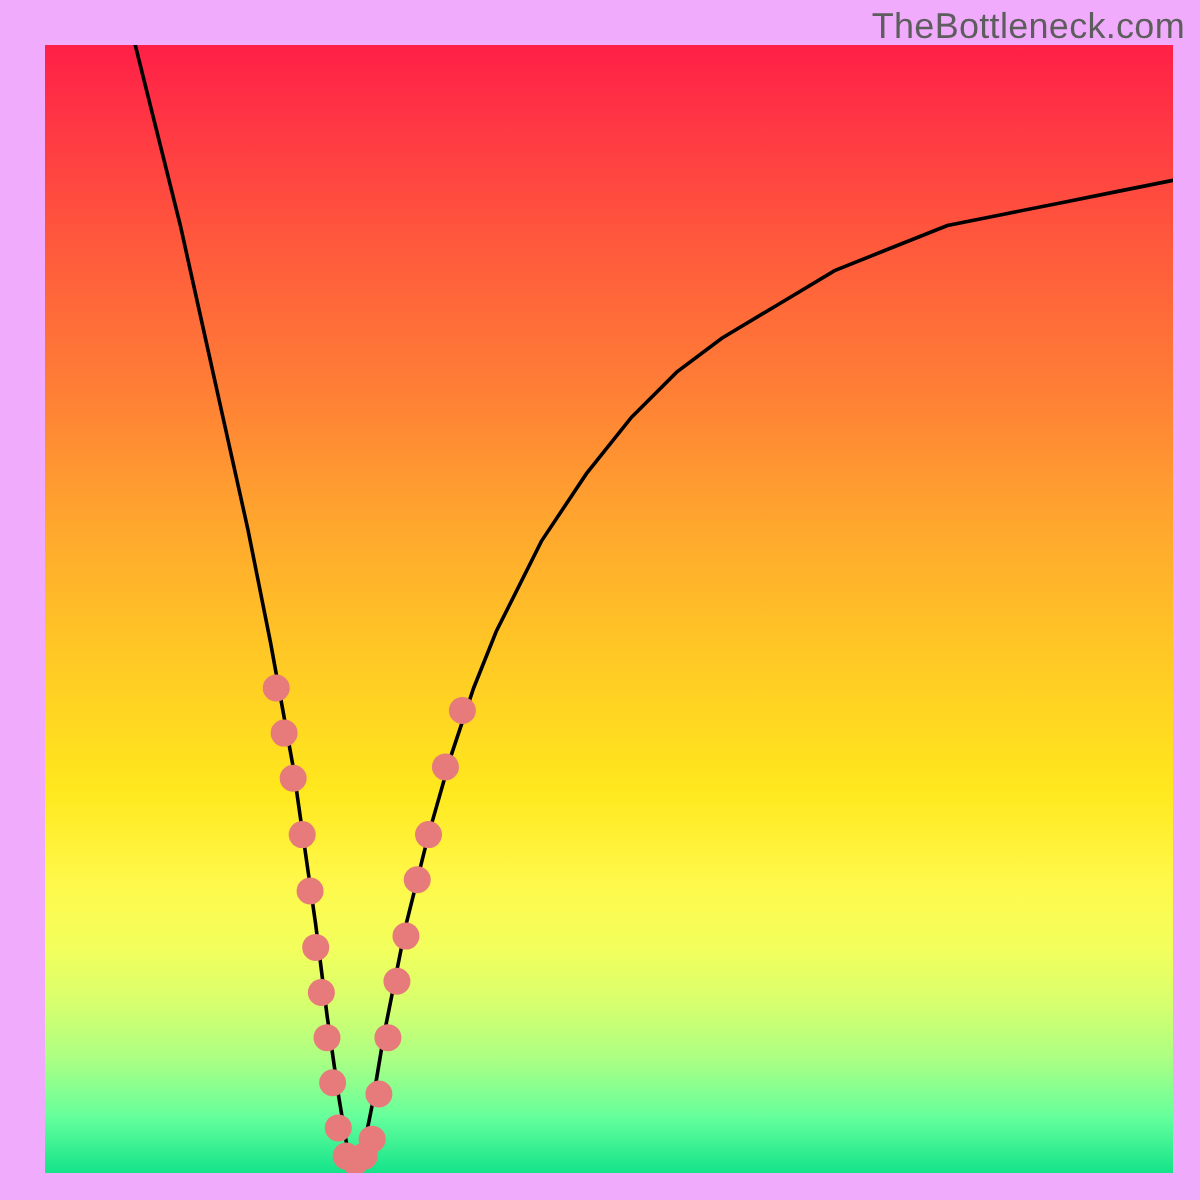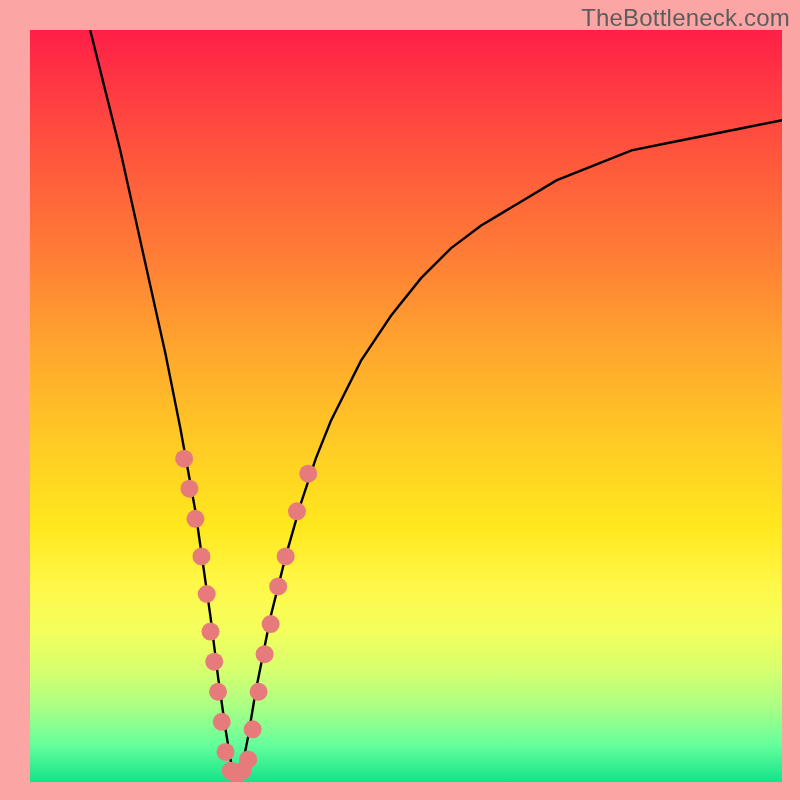--- a/index.html
+++ b/index.html
@@ -10,21 +10,21 @@
     overflow: hidden;
     background: #000;
     font-family: Arial, Helvetica, sans-serif;
   }
   .frame {
     position: absolute;
     left: 0;
     top: 0;
     width: 800px;
     height: 800px;
-    background: #fca5a5;
+    background: #f0abfc;
   }
   .plot {
     position: absolute;
     left: 30px;
     top: 30px;
     width: 752px;
     height: 752px;
     background: linear-gradient(to bottom,
       #ff1f47 0%,
       #ff3a43 8%,

